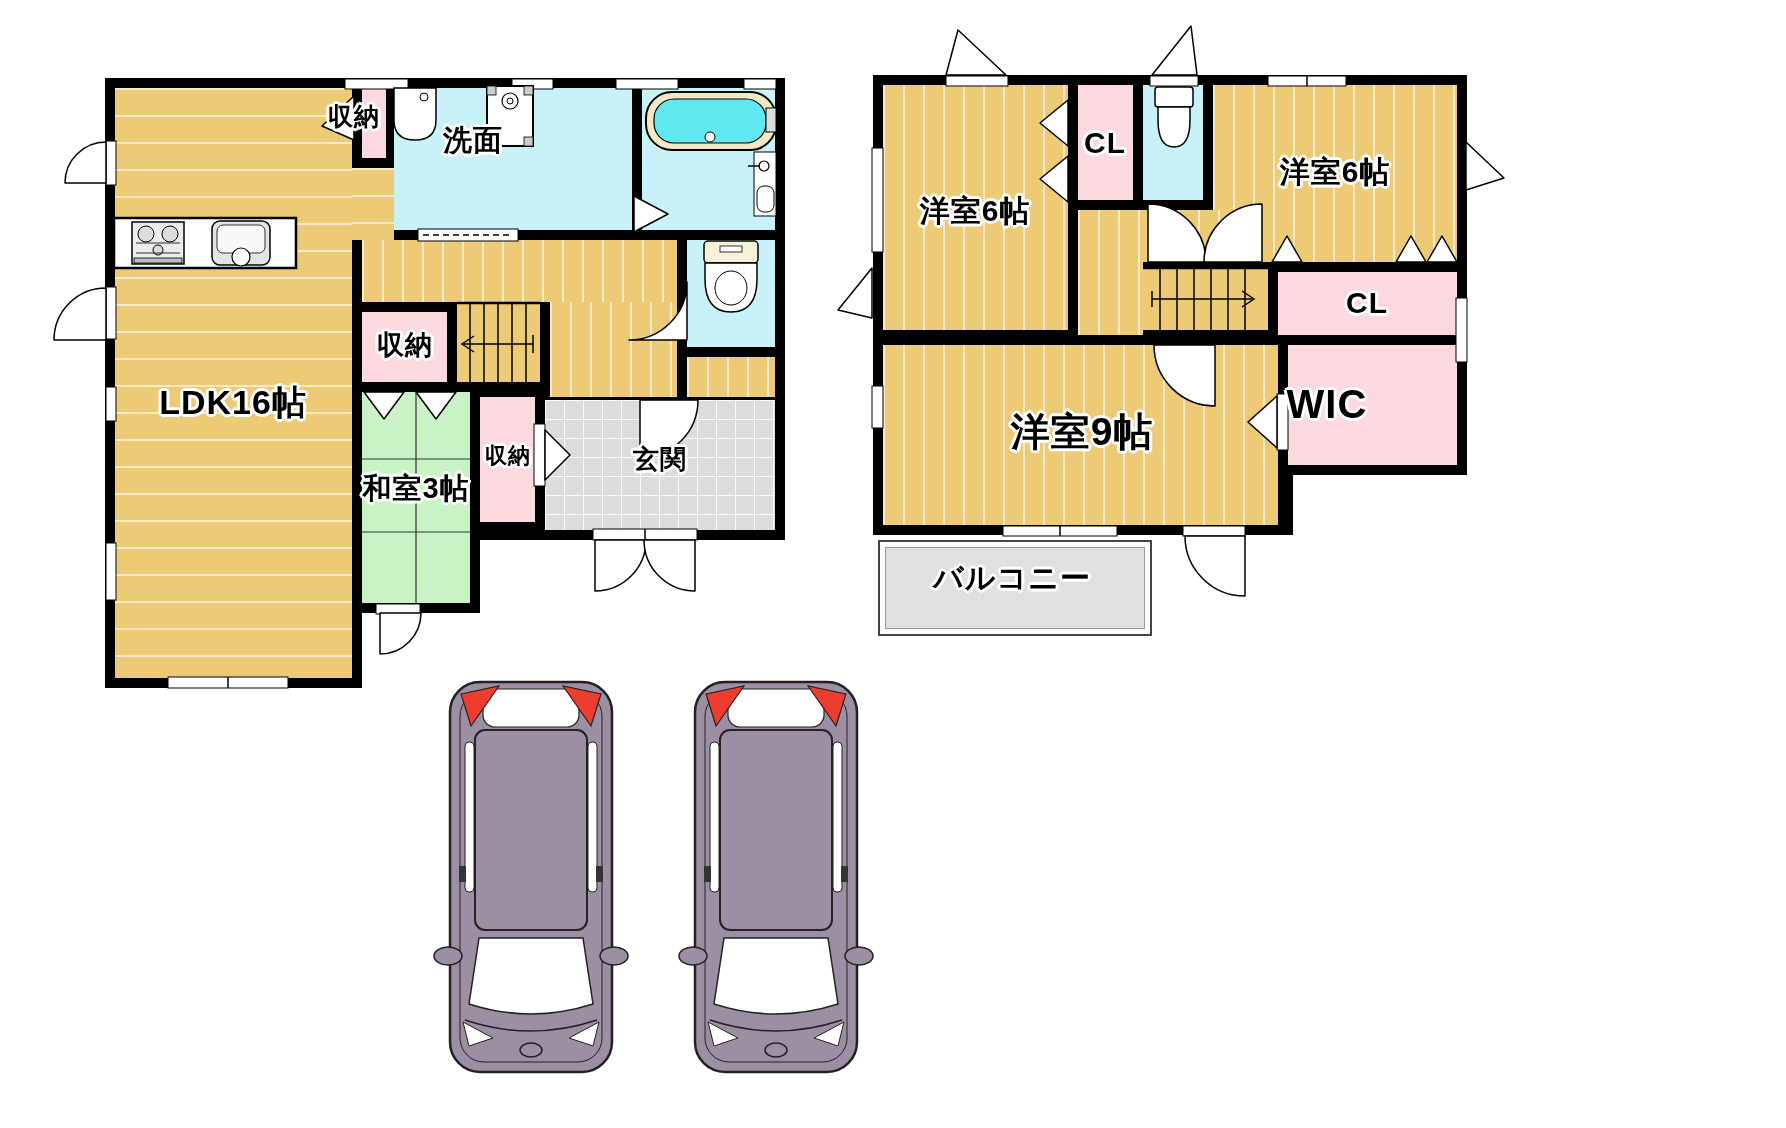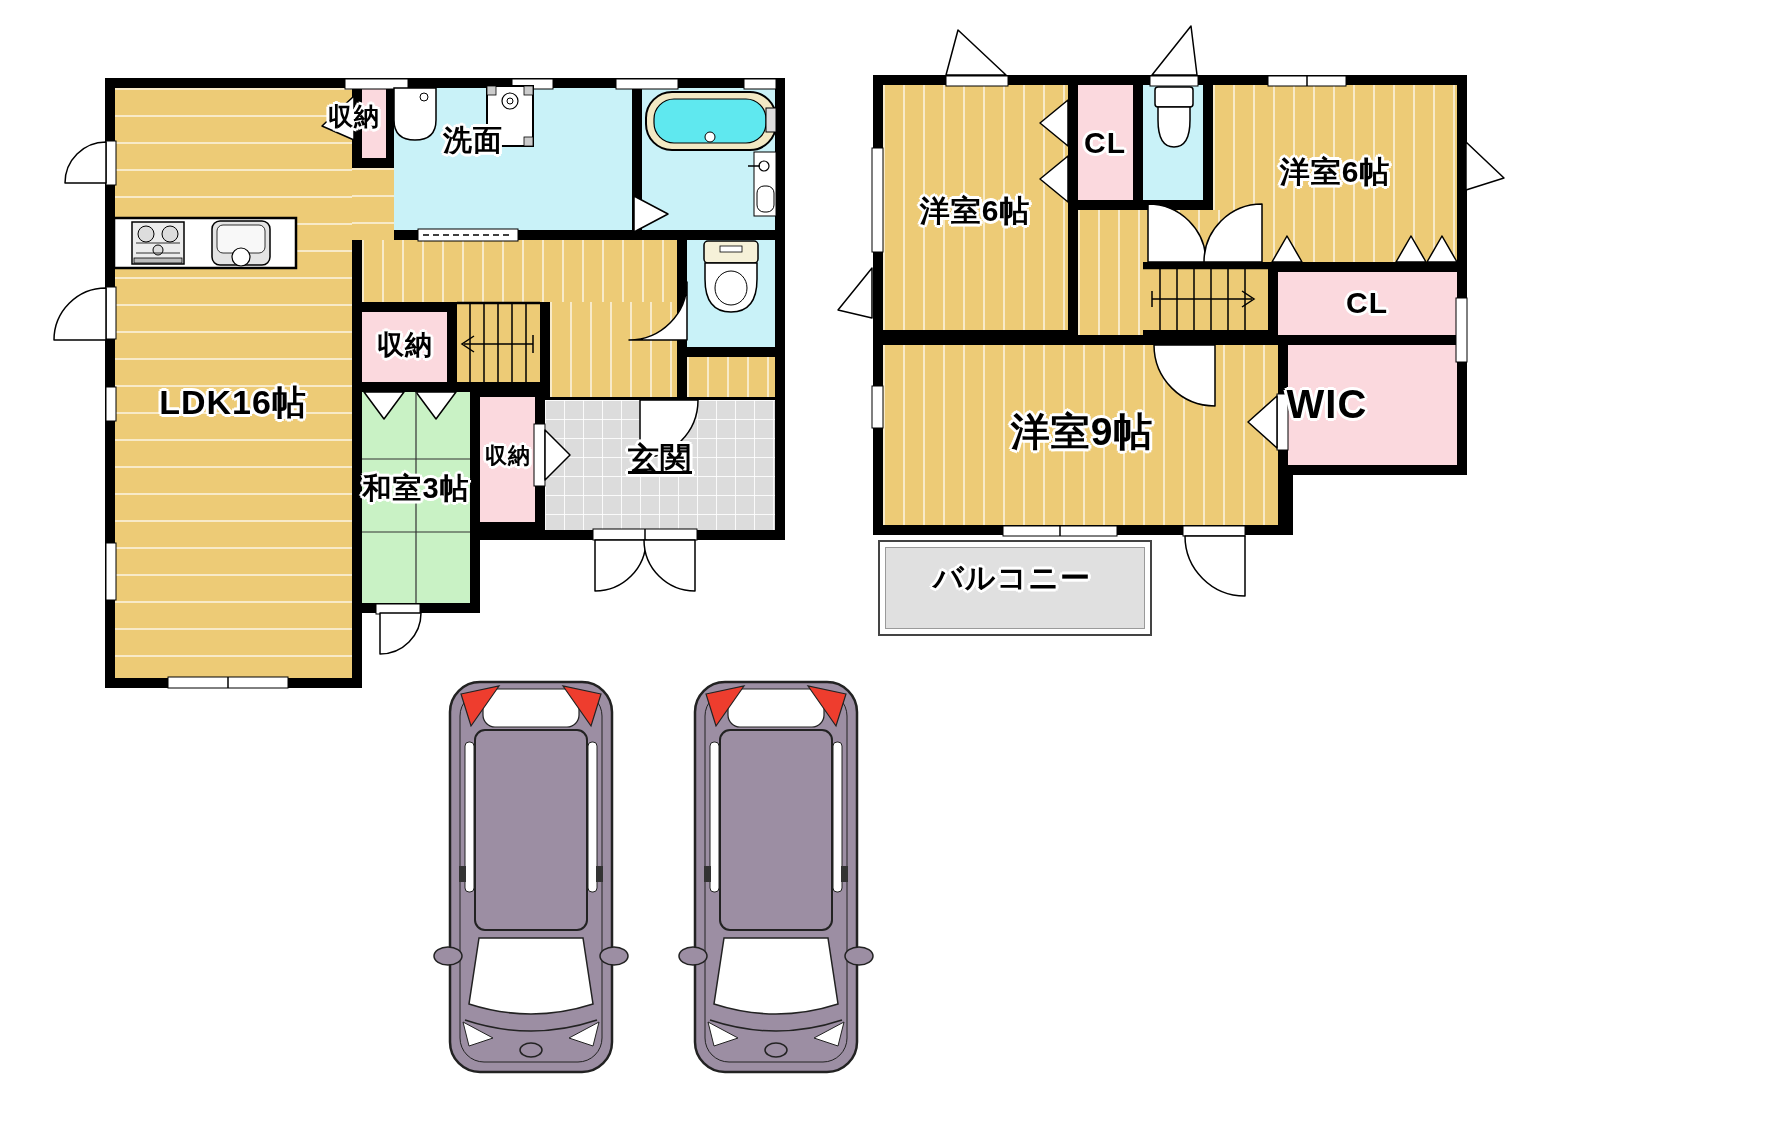--- a/index.html
+++ b/index.html
@@ -242,21 +242,21 @@
         <use href="#car" x="690" y="676"></use>
       </g>
   </svg>
 
   <div class="lbl" style="left:233px;top:403px;font-size:34px;">LDK16帖</div>
   <div class="lbl" style="left:354px;top:116px;font-size:25px;">収納</div>
   <div class="lbl" style="left:473px;top:141px;font-size:29px;">洗面</div>
   <div class="lbl" style="left:405px;top:345px;font-size:27px;">収納</div>
   <div class="lbl" style="left:416px;top:489px;font-size:29px;">和室3帖</div>
   <div class="lbl" style="left:508px;top:456px;font-size:22px;">収納</div>
-  <div class="lbl" style="left:660px;top:459px;font-size:31px;text-decoration:underline;">玄関</div>
+  <div class="lbl" style="left:660px;top:459px;font-size:26px;">玄関</div>
 
   <div class="lbl" style="left:975px;top:211px;font-size:30px;">洋室6帖</div>
   <div class="lbl" style="left:1105px;top:143px;font-size:30px;">CL</div>
   <div class="lbl" style="left:1335px;top:172px;font-size:30px;">洋室6帖</div>
   <div class="lbl" style="left:1367px;top:303px;font-size:30px;">CL</div>
   <div class="lbl" style="left:1304px;top:404px;font-size:40px;margin-left:23px;">WIC</div>
   <div class="lbl" style="left:1082px;top:432px;font-size:39px;">洋室9帖</div>
   <div class="lbl" style="left:1012px;top:578px;font-size:30px;">バルコニー</div>
 
 </div>

